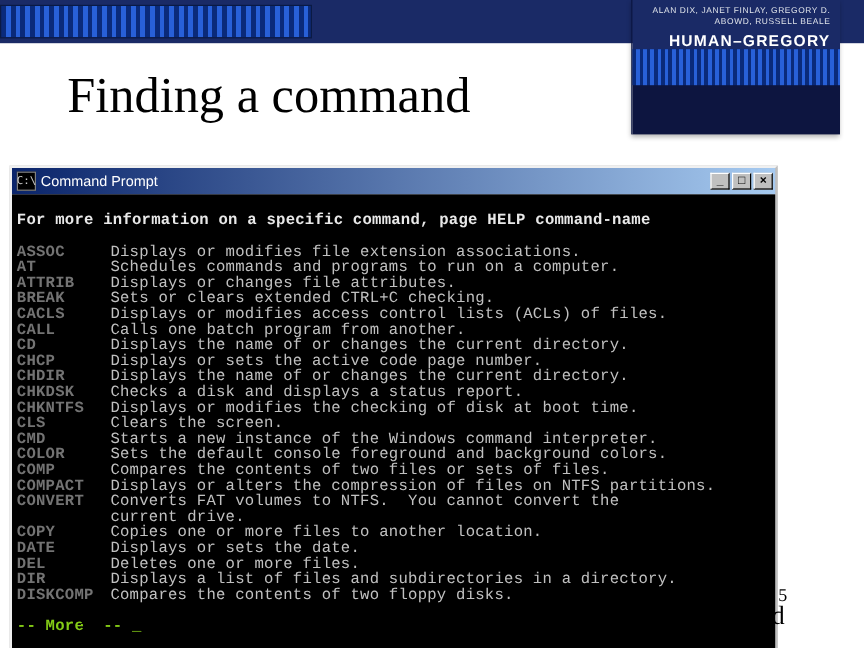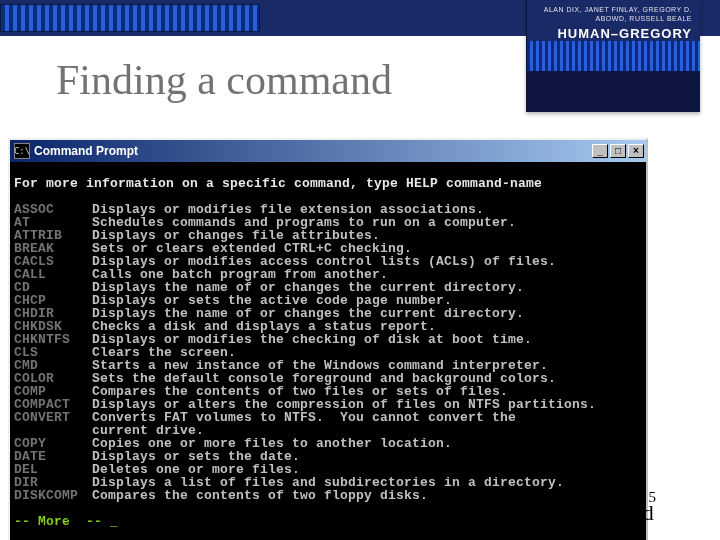--- a/index.html
+++ b/index.html
@@ -58,21 +58,21 @@
     background: repeating-linear-gradient(90deg,#0a2a7a 0 3px,#2860d8 3px 6px);
     transform: translateY(-50%);
   }
 
   
   .heading {
     position: absolute;
     top: 56px; left: 56px;
     font-family: "Comic Sans MS","Comic Sans",cursive;
     font-size: 42px;
-    color: #737373;
+    color: #000000;
   }
 
   
   .window {
     position: absolute;
     top: 138px; left: 8px;
     width: 640px;
     border: 2px solid #bfbfbf;
     border-top-color: #f0f0f0;
     border-left-color: #f0f0f0;
@@ -90,21 +90,21 @@
   }
   .title-icon {
     width: 16px; height: 16px;
     background: #000;
     border: 1px solid #808080;
     margin-right: 4px;
     display: flex; align-items:center; justify-content:center;
     font-size: 9px; color:#ccc;
     font-family: monospace;
   }
-  .title-text { font-weight: bold; flex: 1; }
+  .title-text { font-weight: normal; flex: 1; }
   .title-buttons { display: flex; gap: 2px; }
   .tbtn {
     width: 16px; height: 14px;
     background: #c0c0c0;
     border: 1px solid #000;
     border-top-color:#fff; border-left-color:#fff;
     font-family: Arial; font-size: 10px; font-weight: bold;
     line-height: 12px; text-align: center;
     color:#000;
   }
@@ -114,21 +114,21 @@
     font-size: 13px;
     line-height: 1.0;
     color: #c0c0c0;
     padding: 2px 4px 6px 4px;
     white-space: pre;
     letter-spacing: 0.2px;
   }
   .terminal .hdr { font-weight: bold; color:#e8e8e8; }
   .row { display: flex; }
   .cmd { width: 78px; font-weight: bold; color:#737373; }
-  .desc { flex: 1; color:#c0c0c0; font-weight: bold; }
+  .desc { flex: 1; color:#c0c0c0; font-weight: normal; }
   .more { font-weight: bold; color:#84cc16; }
 
   
   .caption {
     position: absolute;
     bottom: 14px; left: 0; right: 0;
     text-align: center;
     font-size: 22px;
     color: #000;
   }
@@ -159,20 +159,20 @@
   <div class="title-bar">
     <div class="title-icon">C:\</div>
     <div class="title-text">Command Prompt</div>
     <div class="title-buttons">
       <div class="tbtn">_</div>
       <div class="tbtn">□</div>
       <div class="tbtn">×</div>
     </div>
   </div>
   <div class="terminal">
-<div class="hdr">For more information on a specific command, type HELP command-name</div>
+<div class="hdr">For more information on a specific command, page HELP command-name</div>
 <div id="cmd-rows"><div class="row"><span class="cmd">ASSOC</span><span class="desc">Displays or modifies file extension associations.</span></div><div class="row"><span class="cmd">AT</span><span class="desc">Schedules commands and programs to run on a computer.</span></div><div class="row"><span class="cmd">ATTRIB</span><span class="desc">Displays or changes file attributes.</span></div><div class="row"><span class="cmd">BREAK</span><span class="desc">Sets or clears extended CTRL+C checking.</span></div><div class="row"><span class="cmd">CACLS</span><span class="desc">Displays or modifies access control lists (ACLs) of files.</span></div><div class="row"><span class="cmd">CALL</span><span class="desc">Calls one batch program from another.</span></div><div class="row"><span class="cmd">CD</span><span class="desc">Displays the name of or changes the current directory.</span></div><div class="row"><span class="cmd">CHCP</span><span class="desc">Displays or sets the active code page number.</span></div><div class="row"><span class="cmd">CHDIR</span><span class="desc">Displays the name of or changes the current directory.</span></div><div class="row"><span class="cmd">CHKDSK</span><span class="desc">Checks a disk and displays a status report.</span></div><div class="row"><span class="cmd">CHKNTFS</span><span class="desc">Displays or modifies the checking of disk at boot time.</span></div><div class="row"><span class="cmd">CLS</span><span class="desc">Clears the screen.</span></div><div class="row"><span class="cmd">CMD</span><span class="desc">Starts a new instance of the Windows command interpreter.</span></div><div class="row"><span class="cmd">COLOR</span><span class="desc">Sets the default console foreground and background colors.</span></div><div class="row"><span class="cmd">COMP</span><span class="desc">Compares the contents of two files or sets of files.</span></div><div class="row"><span class="cmd">COMPACT</span><span class="desc">Displays or alters the compression of files on NTFS partitions.</span></div><div class="row"><span class="cmd">CONVERT</span><span class="desc">Converts FAT volumes to NTFS.  You cannot convert the</span></div><div class="row"><span class="cmd"></span><span class="desc">current drive.</span></div><div class="row"><span class="cmd">COPY</span><span class="desc">Copies one or more files to another location.</span></div><div class="row"><span class="cmd">DATE</span><span class="desc">Displays or sets the date.</span></div><div class="row"><span class="cmd">DEL</span><span class="desc">Deletes one or more files.</span></div><div class="row"><span class="cmd">DIR</span><span class="desc">Displays a list of files and subdirectories in a directory.</span></div><div class="row"><span class="cmd">DISKCOMP</span><span class="desc">Compares the contents of two floppy disks.</span></div></div>
 <div class="more">-- More  -- _</div>
   </div>
 </div>
 
 <div class="pagenum">5</div>
 <div class="caption">In time we’d use “man –k” to find commands related to a keyword</div>
 
 </body></html>

